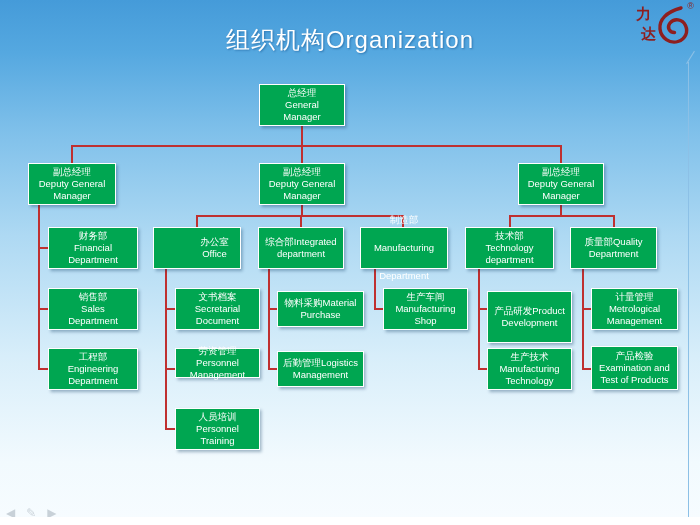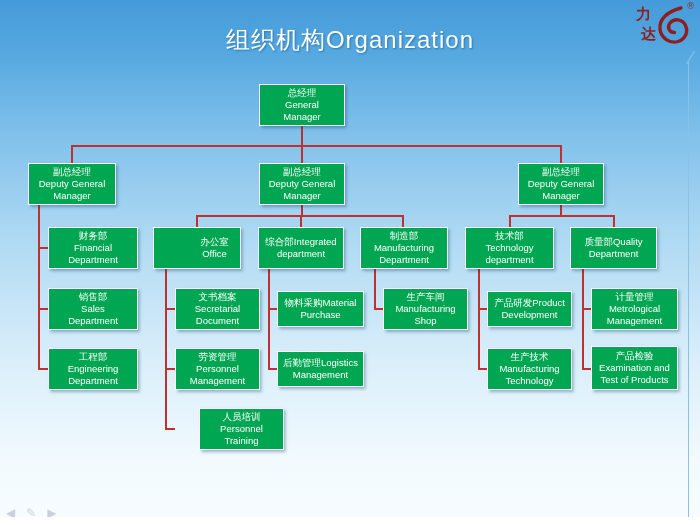--- a/index.html
+++ b/index.html
@@ -133,36 +133,36 @@
         <div class="nline">Department</div>
       </div>
       <div class="node" style="left: 153px; top: 227px; width: 88px; height: 42px; padding-left: 35px;">
         <div class="nline">办公室</div>
         <div class="nline">Office</div>
       </div>
       <div class="node" style="left: 258px; top: 227px; width: 86px; height: 42px;">
         <div class="nline">综合部Integrated</div>
         <div class="nline">department</div>
       </div>
-      <div class="node" style="left: 360px; top: 227px; width: 88px; height: 42px;">
+      <div class="node" style="left: 360px; top: 227px; width: 88px; height: 42px; gap: 16px;">
         <div class="nline">制造部</div>
         <div class="nline">Manufacturing</div>
         <div class="nline">Department</div>
       </div>
       <div class="node" style="left: 175px; top: 288px; width: 85px; height: 42px;">
         <div class="nline">文书档案</div>
         <div class="nline">Secretarial</div>
         <div class="nline">Document</div>
       </div>
-      <div class="node" style="left: 175px; top: 348px; width: 85px; height: 42px;">
+      <div class="node" style="left: 175px; top: 348px; width: 85px; height: 30px;">
         <div class="nline">劳资管理</div>
         <div class="nline">Personnel</div>
         <div class="nline">Management</div>
       </div>
-      <div class="node" style="left: 175px; top: 408px; width: 85px; height: 42px; margin-left: 24px;">
+      <div class="node" style="left: 175px; top: 408px; width: 85px; height: 42px;">
         <div class="nline">人员培训</div>
         <div class="nline">Personnel</div>
         <div class="nline">Training</div>
       </div>
       <div class="node" style="left: 277px; top: 291px; width: 87px; height: 36px;">
         <div class="nline">物料采购Material</div>
         <div class="nline">Purchase</div>
       </div>
       <div class="node" style="left: 277px; top: 351px; width: 87px; height: 36px;">
         <div class="nline">后勤管理Logistics</div>
@@ -175,21 +175,21 @@
       </div>
       <div class="node" style="left: 465px; top: 227px; width: 89px; height: 42px; align-items: center;">
         <div class="nline">技术部</div>
         <div class="nline">Technology</div>
         <div class="nline">department</div>
       </div>
       <div class="node" style="left: 570px; top: 227px; width: 87px; height: 42px;">
         <div class="nline">质量部Quality</div>
         <div class="nline">Department</div>
       </div>
-      <div class="node" style="left: 487px; top: 291px; width: 85px; height: 36px;">
+      <div class="node" style="left: 487px; top: 291px; width: 85px; height: 52px;">
         <div class="nline">产品研发Product</div>
         <div class="nline">Development</div>
       </div>
       <div class="node" style="left: 487px; top: 348px; width: 85px; height: 42px;">
         <div class="nline">生产技术</div>
         <div class="nline">Manufacturing</div>
         <div class="nline">Technology</div>
       </div>
       <div class="node" style="left: 591px; top: 288px; width: 87px; height: 42px;">
         <div class="nline">计量管理</div>

